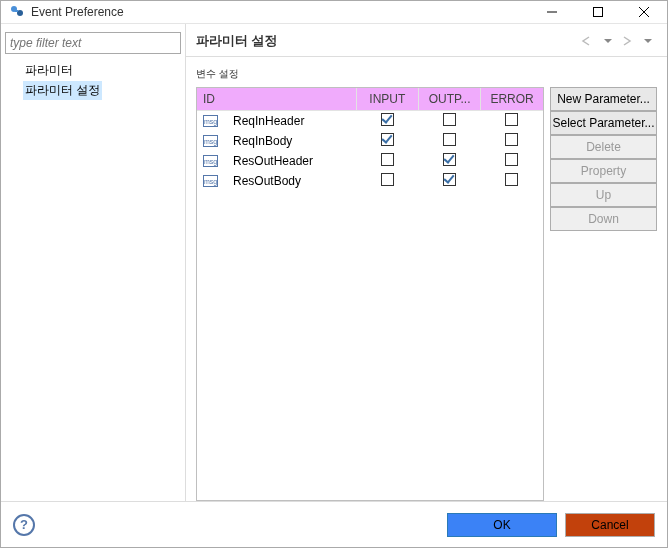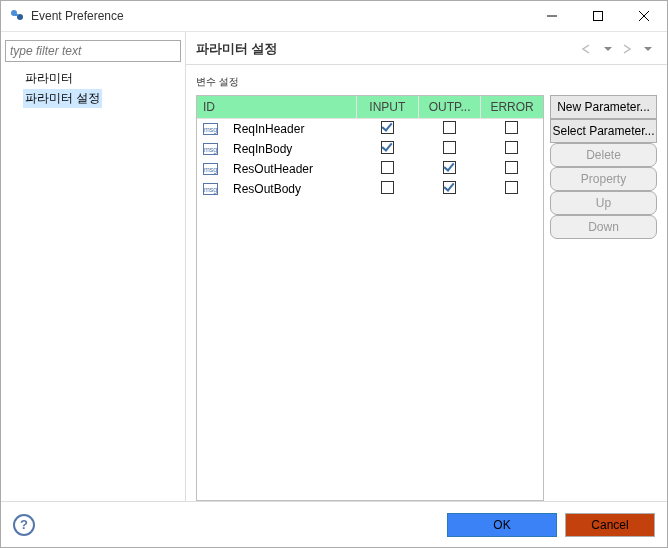--- a/index.html
+++ b/index.html
@@ -1,18 +1,18 @@
 <!DOCTYPE html>
 <html><head>
 <meta charset="utf-8">
 <style>
 * { box-sizing: border-box; margin: 0; padding: 0; font-family: "Segoe UI", "Malgun Gothic", sans-serif; font-size: 12px; }
 body { background: #fff; width: 668px; height: 548px; overflow: hidden; border: 1px solid #aaa; display: flex; flex-direction: column; }
 
-.titlebar { height: 31px; display: flex; align-items: center; padding-left: 8px; border-bottom: 1px solid #e5e5e5; }
+.titlebar { height: 23px; display: flex; align-items: center; padding-left: 8px; border-bottom: 1px solid #e5e5e5; }
 .titlebar .app-icon { width: 16px; height: 16px; margin-right: 6px; display: inline-flex; align-items: center; justify-content: center; }
 .titlebar .title { flex: 1; color: #333; }
 .titlebar .winbtns { display: flex; }
 .titlebar .winbtn { width: 46px; height: 30px; display: flex; align-items: center; justify-content: center; color: #000; }
 .titlebar .winbtn svg { display:block; }
 
 .content { flex: 1; display: flex; overflow: hidden; }
 
 .left-pane { width: 185px; border-right: 1px solid #ddd; display: flex; flex-direction: column; padding: 6px 4px; }
 .filter { width: 176px; height: 22px; border: 1px solid #a9a9a9; padding: 2px 4px; color: #777; font-style: italic; margin: 2px 0 6px 0; }
@@ -25,32 +25,32 @@
 .heading-row .heading { flex: 1; font-size: 13px; font-weight: 600; color: #333; }
 .heading-row .nav-icons { display: flex; gap: 2px; color: #888; }
 .nav-btn { width: 18px; height: 18px; display:flex; align-items:center; justify-content:center; }
 
 .section { padding: 10px 10px 0 10px; flex:1; display:flex; flex-direction:column; }
 .section-title { font-size: 10px; color: #333; margin-bottom: 6px; }
 .section-body { flex:1; display:flex; gap:6px; }
 
 .table-wrap { flex:1; border:1px solid #bfbfbf; background:#fff; overflow:hidden; }
 table { width:100%; border-collapse: collapse; }
-th { text-align:left; font-weight:400; color:#444; border-right:1px solid #e3e3e3; border-bottom:1px solid #e3e3e3; padding:4px 6px; background:#86efac; height:22px;}
+th { text-align:left; font-weight:400; color:#444; border-right:1px solid #e3e3e3; border-bottom:1px solid #e3e3e3; padding:4px 6px; background:#f0abfc; height:22px;}
 th:last-child { border-right:none; }
 td { padding:0 6px; height:20px; vertical-align: middle; color:#000; }
 td.idcell { display:flex; align-items:center; gap:15px; }
 .msg-icon { width:15px; height:12px; border:1px solid #5577aa; color:#5577aa; font-size:7px; display:inline-flex; align-items:center; justify-content:center; background:#fff; line-height:1; }
 .chk { width:13px; height:13px; border:1px solid #333; display:inline-block; position:relative; background:#fff; }
 .chk.checked::after { content:""; position:absolute; left:2px; top:-1px; width:4px; height:8px; border:solid #3a6ea5; border-width:0 2px 2px 0; transform:rotate(40deg); }
 td.center { text-align:center; }
 
 .btn-col { width:107px; display:flex; flex-direction:column; }
 .btn { height:24px; border:1px solid #adadad; background:#e8e8e8; color:#000; display:flex; align-items:center; justify-content:center; cursor:default; }
-.btn.disabled { color:#9a9a9a; background:#efefef;border-radius:7px; }
+.btn.disabled { color:#9a9a9a; background:#efefef; }
 
 .footer { height: 46px; border-top:1px solid #ddd; display:flex; align-items:center; padding:0 12px; gap:8px; }
 .help-icon { width:22px; height:22px; border:2px solid #5577aa; border-radius:50%; color:#5577aa; display:flex; align-items:center; justify-content:center; font-weight:bold; font-size:13px; }
 .footer-spacer { flex:1; }
 .fbtn { width:90px; height:24px; border:1px solid #adadad; background:#c2410c; display:flex; align-items:center; justify-content:center; }
 .fbtn.primary { border:1px solid #2a7ab6; background:#3b82f6; width:110px; }
 </style>
 </head>
 <body>
 

